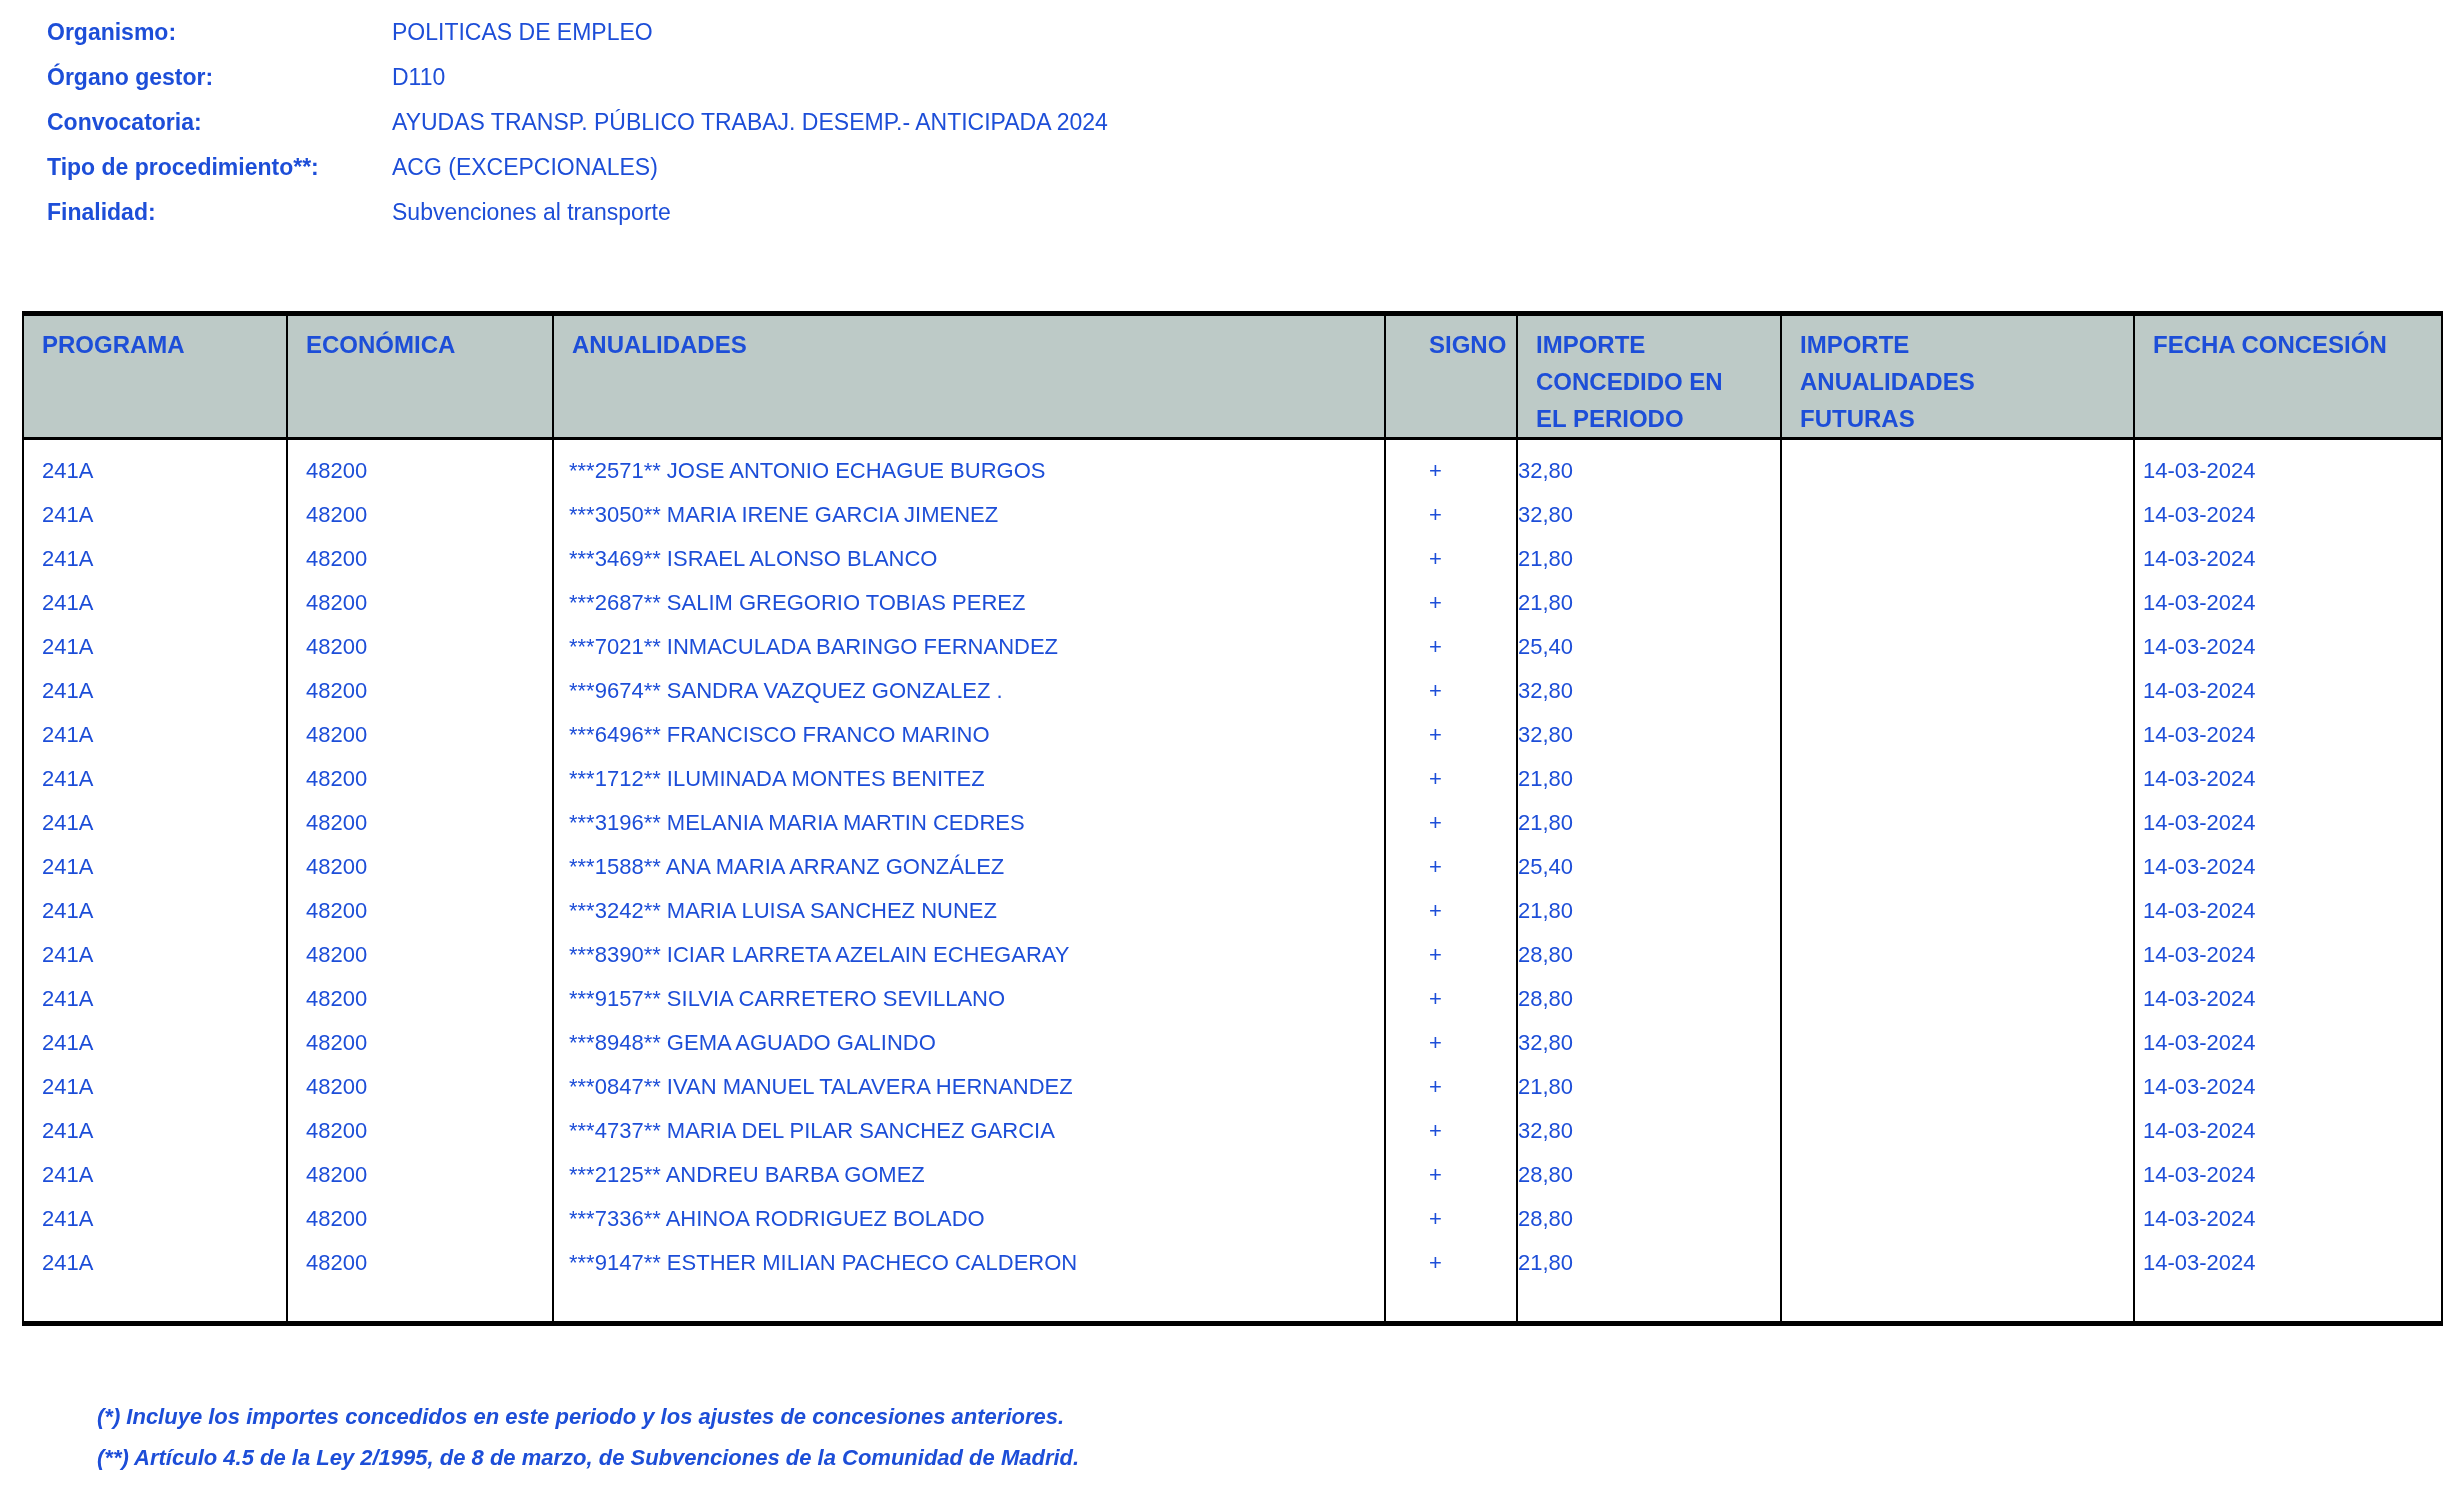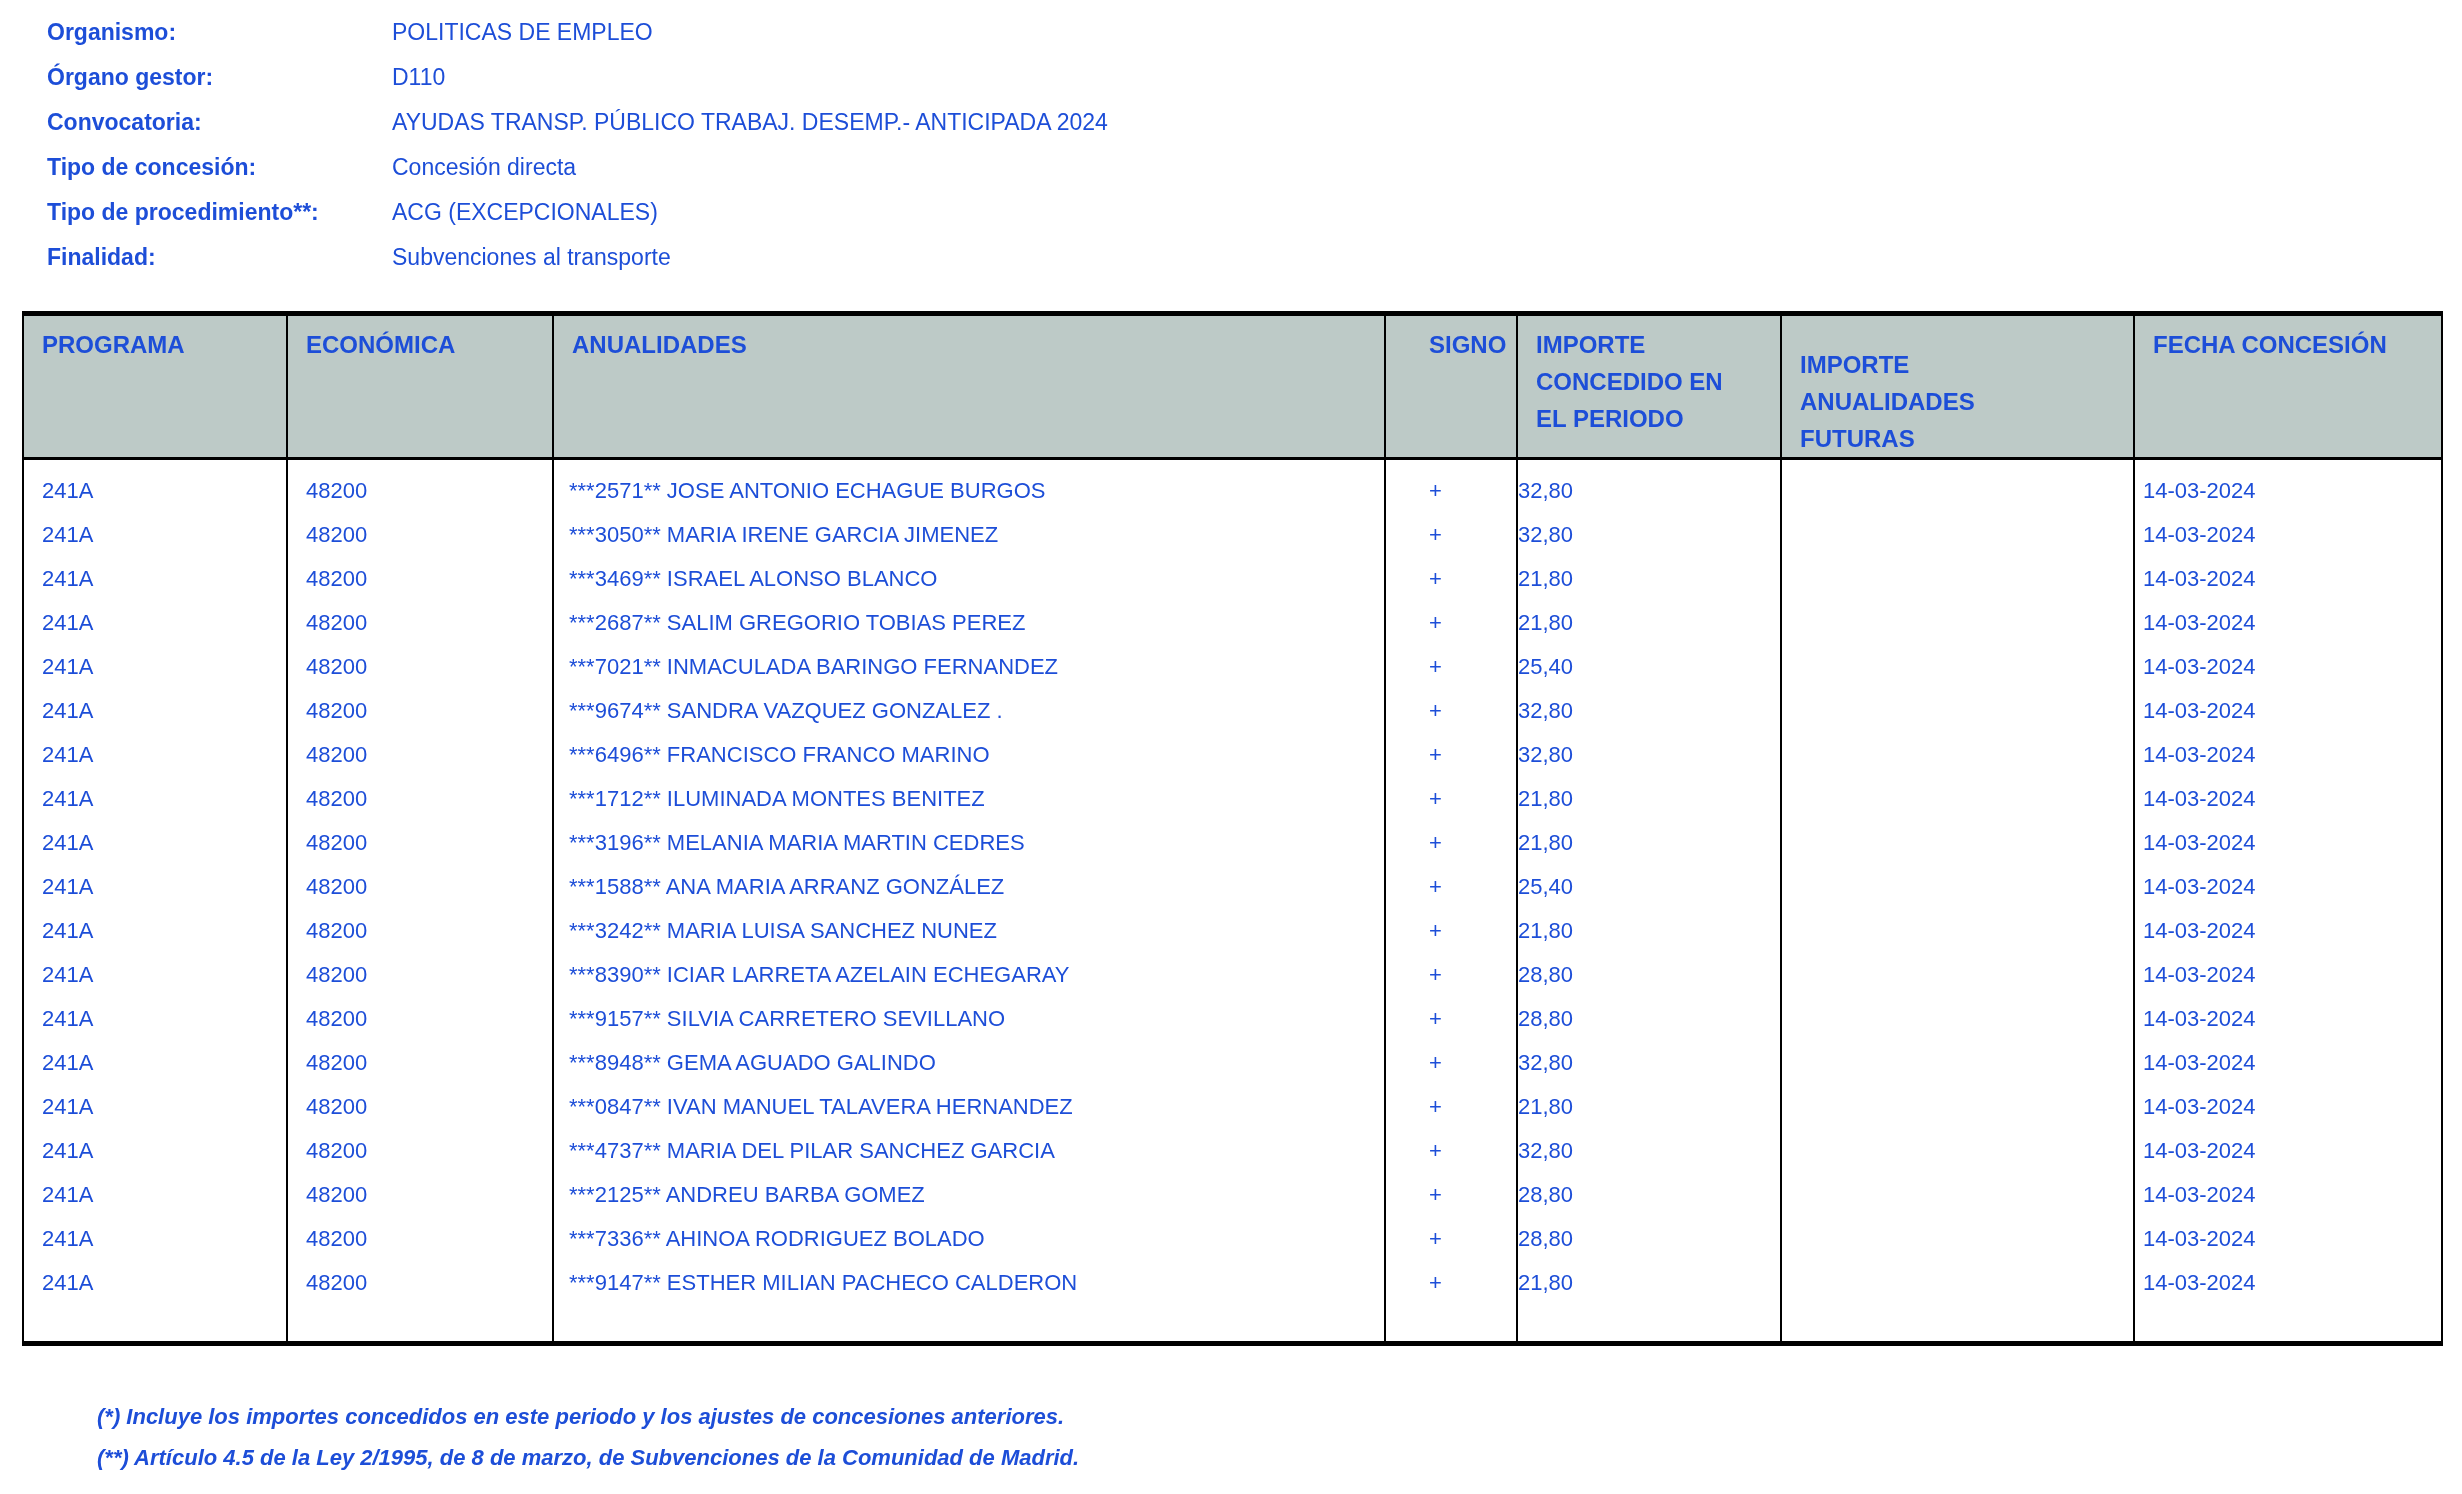--- a/index.html
+++ b/index.html
@@ -62,21 +62,21 @@
     text-align: left;
     vertical-align: top;
     padding: 10.4px 6px 0 18px;
     height: 104px;
     line-height: 37px;
   }
   .grants-table th .th-inner {
     display: inline-block;
   }
   .th-w-importe  .th-inner { max-width: 212px; }
-  .th-w-anualid  .th-inner { max-width: 192px; margin-top: 20px; }
+  .th-w-anualid  .th-inner { max-width: 192px; }
   .grants-table td {
     border-top: none;
     border-bottom: none;
     font-size: 22px;
     vertical-align: middle;
     padding: 0 0 0 18px;
     white-space: nowrap;
     overflow: hidden;
   }
   .grants-table tr.data-row td { height: 44px; }
@@ -108,23 +108,20 @@
 
   <div class="meta">
     <div class="meta-line">
       <span class="meta-label">Organismo:</span><span class="meta-value">POLITICAS DE EMPLEO</span>
     </div>
     <div class="meta-line">
       <span class="meta-label">Órgano gestor:</span><span class="meta-value">D110</span>
     </div>
     <div class="meta-line">
       <span class="meta-label">Convocatoria:</span><span class="meta-value">AYUDAS TRANSP. PÚBLICO TRABAJ. DESEMP.- ANTICIPADA 2024</span>
-    </div>
-    <div class="meta-line">
-      <span class="meta-label">Tipo de concesión:</span><span class="meta-value">Concesión directa</span>
     </div>
     <div class="meta-line">
       <span class="meta-label">Tipo de procedimiento**:</span><span class="meta-value">ACG (EXCEPCIONALES)</span>
     </div>
     <div class="meta-line">
       <span class="meta-label">Finalidad:</span><span class="meta-value">Subvenciones al transporte</span>
     </div>
   </div>
 
   <table class="grants-table">

